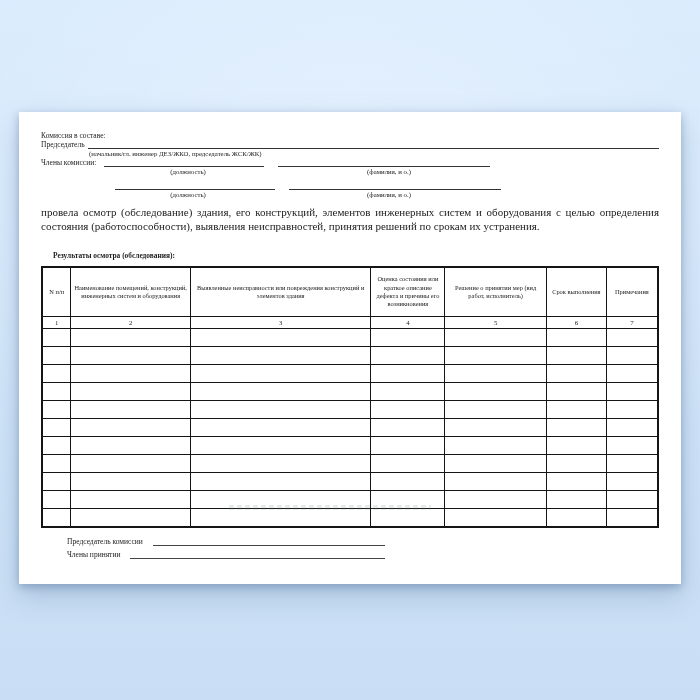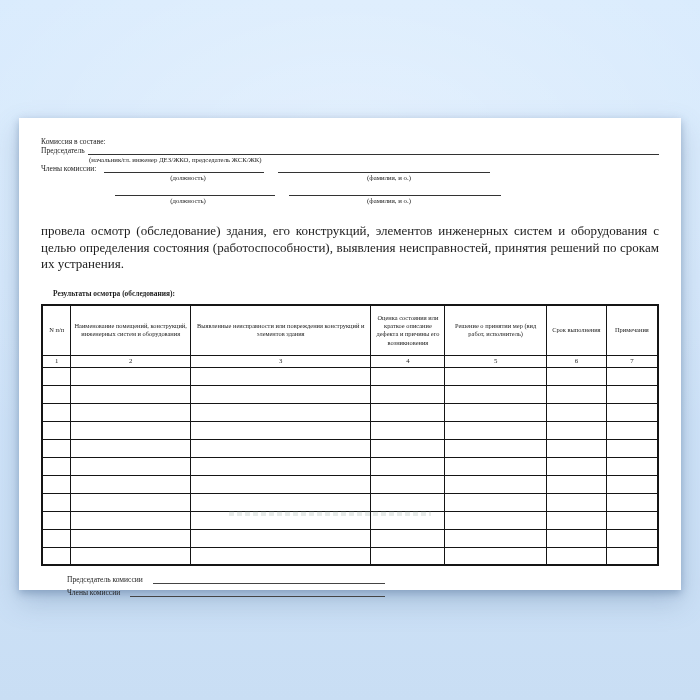--- a/index.html
+++ b/index.html
@@ -11,21 +11,21 @@
   }
   .stage {
     position: relative;
     width: 700px; height: 700px;
     background:
       radial-gradient(ellipse 900px 600px at 50% 22%, rgba(255,255,255,.35), rgba(255,255,255,0) 60%),
       linear-gradient(180deg, #d7eafd 0%, #d2e6fb 40%, #c9def4 100%);
   }
   .paper {
     position: absolute;
-    left: 19px; top: 118px;
+    left: 19px; top: 112px;
     width: 662px; height: 472px;
     background: #ffffff;
     box-shadow: 0 3px 8px rgba(85,115,155,.45), 0 12px 26px rgba(85,115,155,.30);
   }
   .doc-content {
     position: relative;
     padding: 19px 22px 0 22px;
     font-size: 7.5px;
     line-height: 1.2;
   }
@@ -41,22 +41,22 @@
   .blank { border-bottom: 1px solid #333; height: 8px; }
   .blank-a { width: 160px; margin-left: 8px; }
   .blank-b { width: 212px; margin-left: 14px; }
   .hint-row { display: flex; font-size: 6.8px; margin-top: 1px; }
   .hint-spacer { width: 66px; }
   .hint-a { width: 162px; text-align: center; }
   .hint-gap { width: 14px; }
   .hint-b { width: 212px; text-align: center; }
   .blank-row { margin-top: 6px; }
   .purpose {
-    margin-top: 18px;
-    font-size: 13px;
+    margin-top: 7px;
+    font-size: 11px;
     line-height: 1.25;
     text-align: justify;
   }
   .results-title {
     font-weight: bold;
     margin-top: 18px;
     text-indent: 12px;
     font-size: 7.4px;
   }
   table.results {
@@ -274,21 +274,21 @@
             </tr>
           </tbody>
       </table>
 
       <div class="sig-block">
         <div class="sig-row">
           <span class="sig-label">Председатель комиссии</span>
           <span class="sig-line"></span>
         </div>
         <div class="sig-row">
-          <span class="sig-label">Члены комиссии</span>
+          <span class="sig-label">Члены принятии</span>
           <span class="sig-line"></span>
         </div>
       </div>
 
     </div>
     <div class="watermark"></div>
   </div>
 </div>
 
 </body></html>

